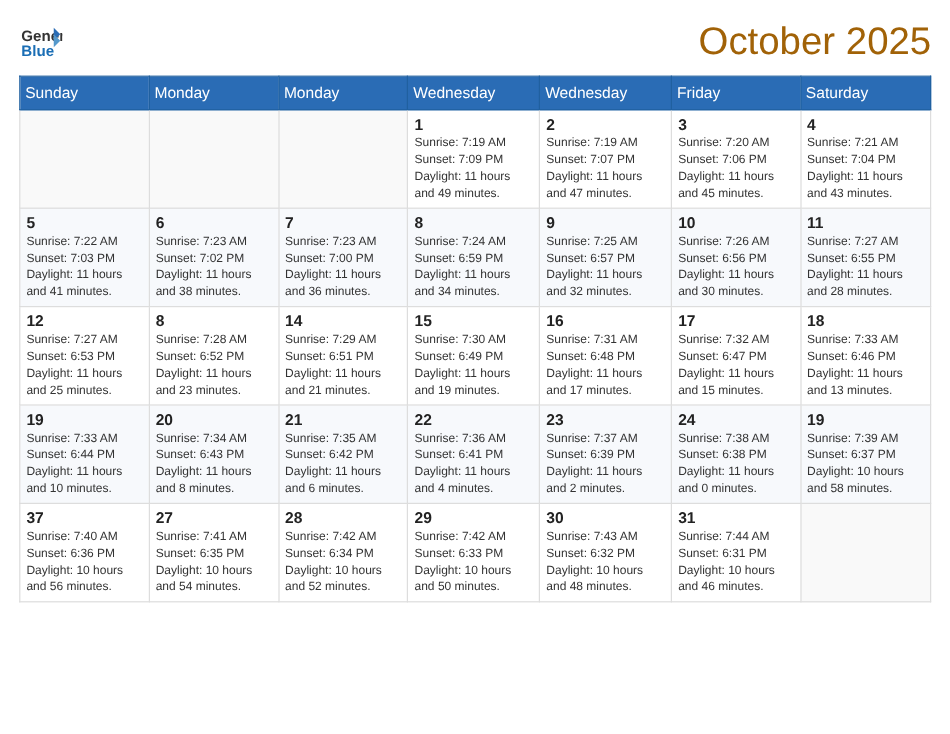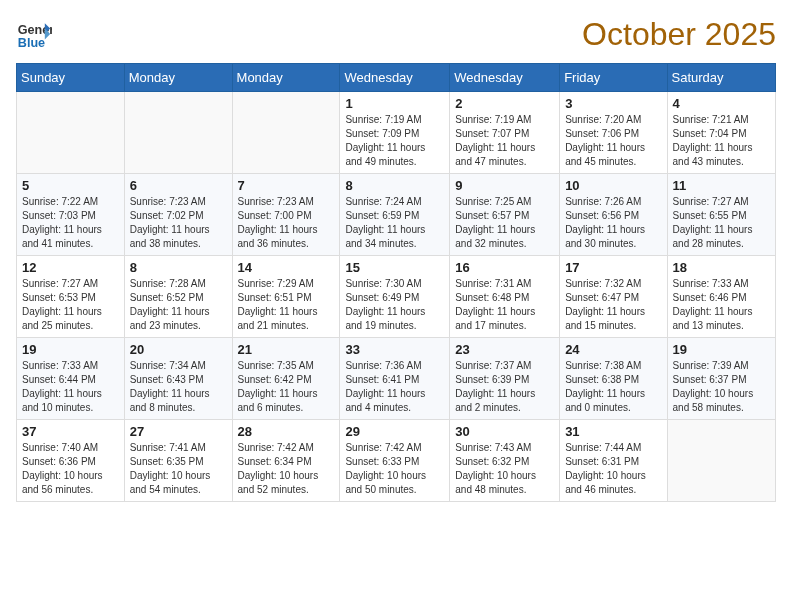--- a/index.html
+++ b/index.html
@@ -199,21 +199,21 @@
         </td>
         <td>
           <div class="day-number">20</div>
           <div class="day-info">Sunrise: 7:34 AM<br>Sunset: 6:43 PM<br>Daylight: 11 hours<br>and 8 minutes.</div>
         </td>
         <td>
           <div class="day-number">21</div>
           <div class="day-info">Sunrise: 7:35 AM<br>Sunset: 6:42 PM<br>Daylight: 11 hours<br>and 6 minutes.</div>
         </td>
         <td>
-          <div class="day-number">33</div>
+          <div class="day-number">22</div>
           <div class="day-info">Sunrise: 7:36 AM<br>Sunset: 6:41 PM<br>Daylight: 11 hours<br>and 4 minutes.</div>
         </td>
         <td>
           <div class="day-number">23</div>
           <div class="day-info">Sunrise: 7:37 AM<br>Sunset: 6:39 PM<br>Daylight: 11 hours<br>and 2 minutes.</div>
         </td>
         <td>
           <div class="day-number">24</div>
           <div class="day-info">Sunrise: 7:38 AM<br>Sunset: 6:38 PM<br>Daylight: 11 hours<br>and 0 minutes.</div>
         </td>

